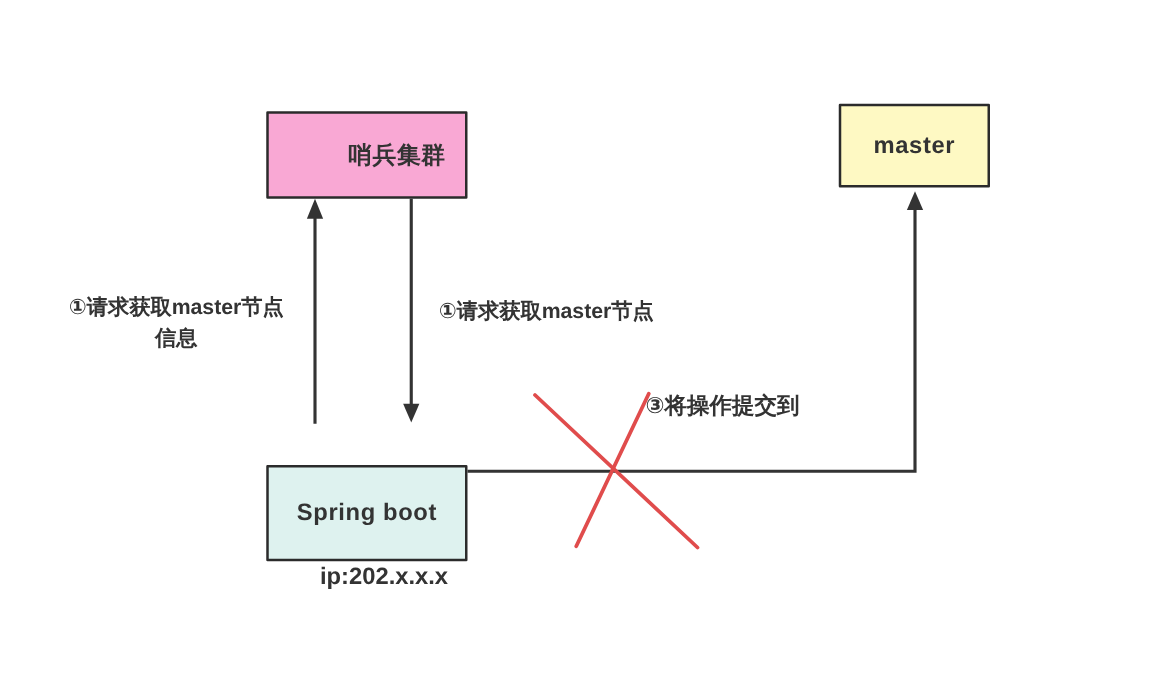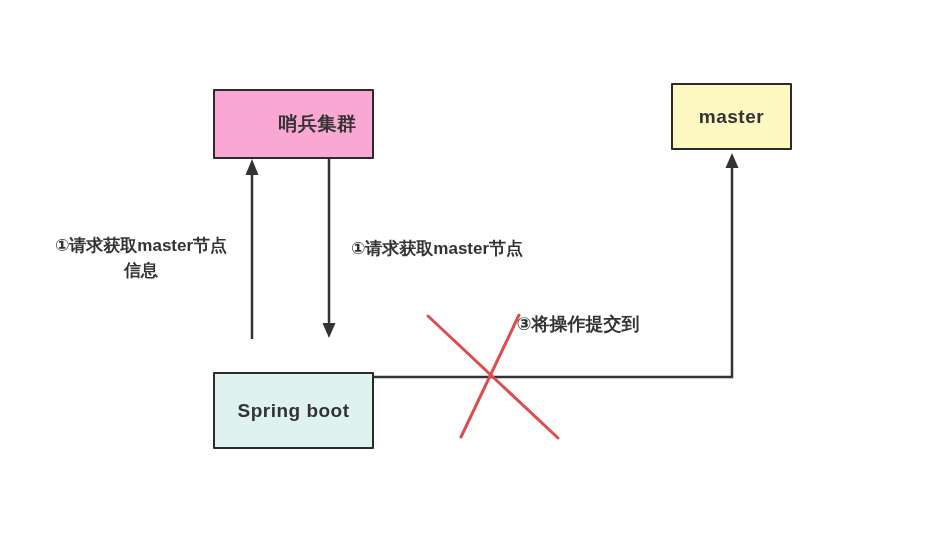--- a/index.html
+++ b/index.html
@@ -96,14 +96,15 @@
   </div>
 
   <div class="edge-label label-response">
     <span>①请求获取master节点</span>
   </div>
 
   <div class="edge-label label-submit">
     <span>③将操作提交到</span>
   </div>
 
+  <div class="ip-caption">ip:202.x.x.x</div>
 
 </div>
 
 </body></html>

